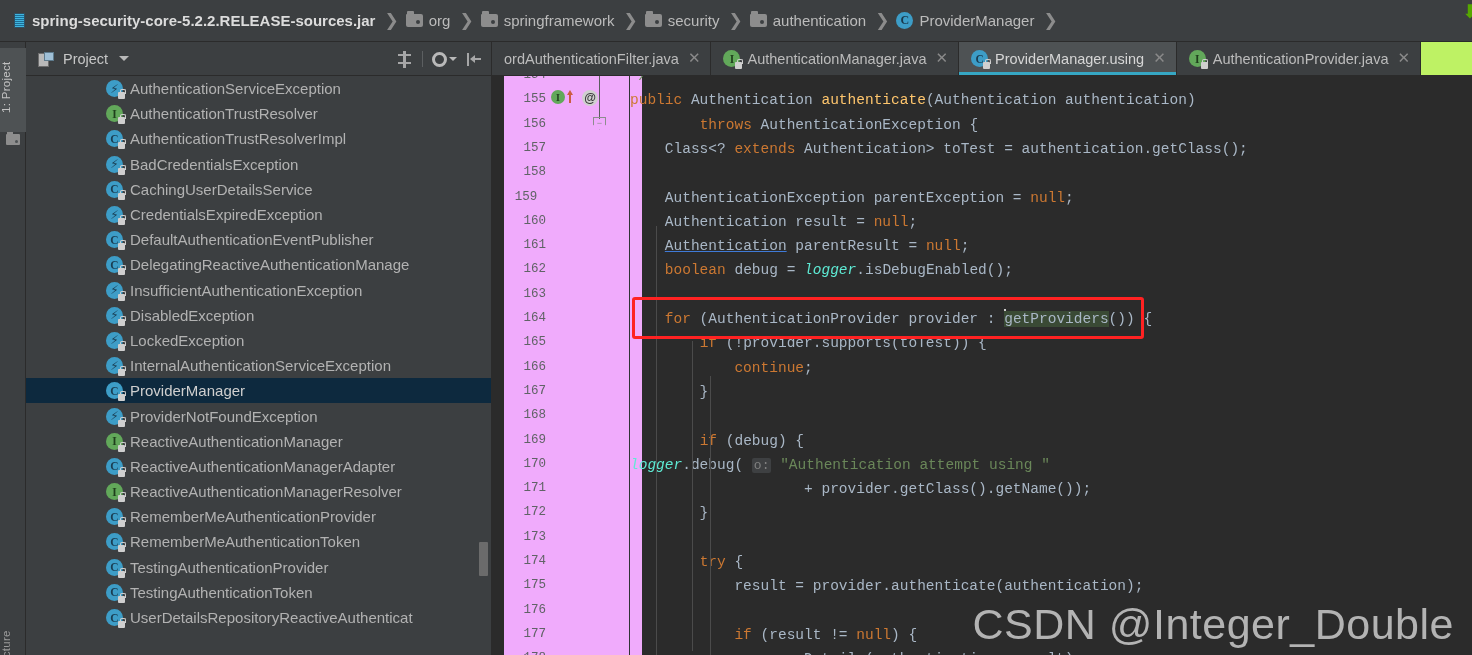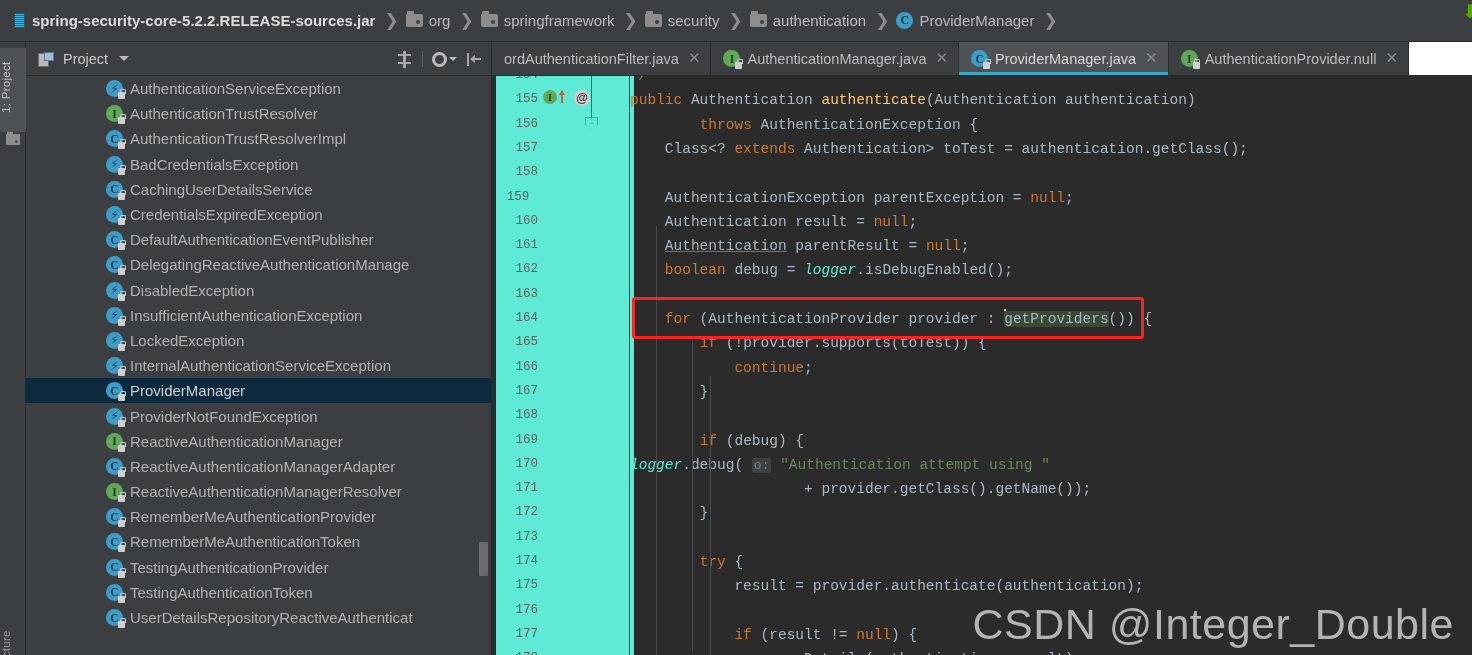--- a/index.html
+++ b/index.html
@@ -157,21 +157,21 @@
     position: absolute; right: 4px; top: 500px; width: 9px; height: 34px;
     background: #6b6b6b; border-radius: 1px;
   }
   .pp-divider {
     position:absolute; right:0; top:0; width:1px; height:613px; background:#2b2b2b;
   }
 
   
   .tabbar {
     position: absolute; left: 492px; top: 42px; width: 980px; height: 34px;
-    background: #ffffff; display: flex; align-items: stretch;
+    background: #bef264; display: flex; align-items: stretch;
     border-bottom: 1px solid #2b2b2b; overflow: hidden;
   }
   .tab {
     display: flex; align-items: center; padding: 0 10px 0 12px;
     background: #3c3f41; position: relative; flex: 0 0 auto;
     border-right: 1px solid #2b2b2b;
   }
   .tab.active { background: #4e5254; }
   .tab.active::after {
     content:""; position:absolute; left:0; bottom:0; width:100%; height:3px;
@@ -199,22 +199,22 @@
     margin-left: 9px; color: #8a8a8a; font-size: 15px; line-height: 1;
     font-family: "DejaVu Sans", sans-serif;
   }
 
   
   .editor {
     position: absolute; left: 492px; top: 76px; width: 980px; height: 579px;
     background: #2b2b2b; overflow: hidden;
   }
   .gutter {
-    position: absolute; left: 4px; top: 0; width: 138px; height: 579px;
-    background: #5eead4;
+    position: absolute; left: 12px; top: 0; width: 138px; height: 579px;
+    background: #f0abfc;
   }
   .gutter-line {
     position:absolute; right: 96px; width: 40px; text-align: right;
     color:#606366; font-size:12.5px;
     font-family: "Liberation Mono", monospace;
   }
   .gutter-sep {
     position:absolute; left:137px; top:0; width:1px; height:579px; background:#313335;
   }
   .fold-line {
@@ -393,27 +393,27 @@
           <span class="tree-label">DefaultAuthenticationEventPublisher</span>
         </div>
         <div class="tree-row">
           <span class="tree-ico cls">C<span class="lock"></span></span>
           <span class="tree-label">DelegatingReactiveAuthenticationManage</span>
         </div>
         <div class="tree-row">
           <span class="tree-ico exc">
             <span class="lock"></span>
           </span>
+          <span class="tree-label">InsufficientAuthenticationException</span>
+        </div>
+        <div class="tree-row">
+          <span class="tree-ico exc">
+            <span class="lock"></span>
+          </span>
           <span class="tree-label">DisabledException</span>
-        </div>
-        <div class="tree-row">
-          <span class="tree-ico exc">
-            <span class="lock"></span>
-          </span>
-          <span class="tree-label">InsufficientAuthenticationException</span>
         </div>
         <div class="tree-row">
           <span class="tree-ico exc">
             <span class="lock"></span>
           </span>
           <span class="tree-label">LockedException</span>
         </div>
         <div class="tree-row">
           <span class="tree-ico exc">
             <span class="lock"></span>
@@ -473,26 +473,26 @@
         <span class="tab-label">ordAuthenticationFilter.java</span>
         <span class="tab-close">✕</span>
       </div>
       <div class="tab">
         <span class="tab-ico iface">I<span class="lock"></span></span>
         <span class="tab-label">AuthenticationManager.java</span>
         <span class="tab-close">✕</span>
       </div>
       <div class="tab active">
         <span class="tab-ico cls">C<span class="lock"></span></span>
-        <span class="tab-label">ProviderManager.java</span>
+        <span class="tab-label">ProviderManager.using</span>
         <span class="tab-close">✕</span>
       </div>
       <div class="tab">
         <span class="tab-ico iface">I<span class="lock"></span></span>
-        <span class="tab-label">AuthenticationProvider.null</span>
+        <span class="tab-label">AuthenticationProvider.java</span>
         <span class="tab-close">✕</span>
       </div>
     </div>
 
   <div class="editor">
     <div class="gutter">
 
     <div class="gutter-line" style="top: -8px;">154</div>
         <div class="gutter-line" style="top: 16.3px;">155</div>
         <div class="gutter-line" style="top: 40.6px;">156</div>

